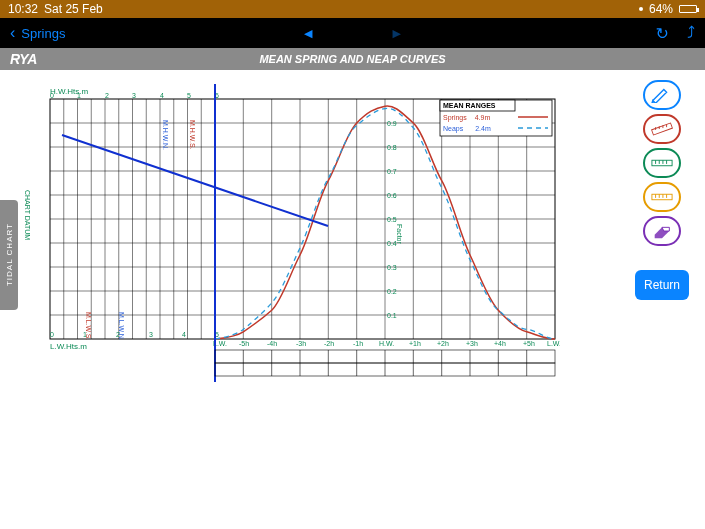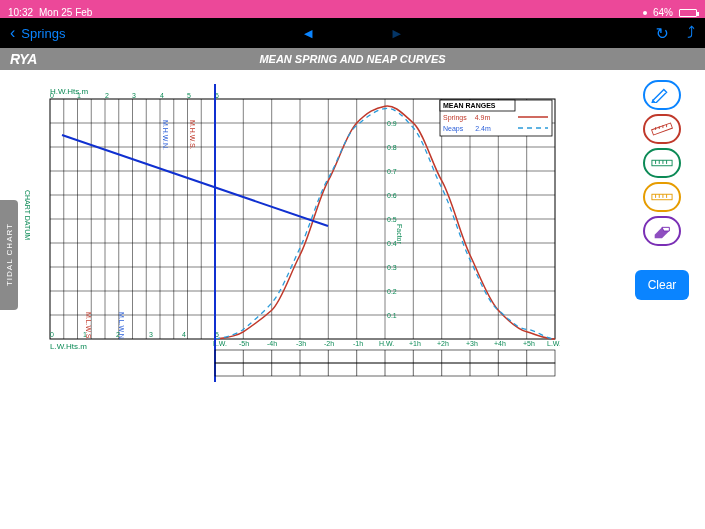--- a/index.html
+++ b/index.html
@@ -1,19 +1,19 @@
 <!DOCTYPE html>
 <html><head>
 <meta charset="utf-8">
 <style>
   * { box-sizing: border-box; margin: 0; padding: 0; }
   html, body { width: 705px; height: 529px; font-family: -apple-system, Helvetica, Arial, sans-serif; background: #fff; overflow: hidden; }
 
   
-  .statusbar { height: 18px; background: #ec4899; color: #fff; font-size: 10px; display: flex; align-items: flex-end; padding: 0 8px; justify-content: space-between; }
+  .statusbar { height: 18px; background: #a16207; color: #fff; font-size: 12px; display: flex; align-items: center; padding: 0 8px; justify-content: space-between; }
   .statusbar .left, .statusbar .right { display: flex; gap: 6px; align-items: center; }
   .sb-dot { width: 4px; height: 4px; border-radius: 50%; background: #fff; display: inline-block; }
   .sb-batt { width: 18px; height: 8px; border: 1px solid #fff; border-radius: 1px; position: relative; }
   .sb-batt::after { content: ""; position: absolute; right: -3px; top: 2px; width: 2px; height: 4px; background: #fff; }
   .sb-batt-fill { background: #fff; height: 100%; width: 95%; }
 
   
   .navbar { height: 30px; background: #000; display: flex; align-items: center; color: #0a84ff; font-size: 13px; padding: 0 10px; position: relative; }
   .nav-left { display: flex; align-items: center; gap: 6px; cursor: pointer; }
   .chev { font-size: 16px; }
@@ -48,21 +48,21 @@
   .glb { font-size: 7px; fill: #2b5fd9; font-family: Arial; }
   .axistxt { font-size: 8px; fill: #0c8a56; }
 
 </style>
 </head>
 <body>
 
 <div class="statusbar">
   <div class="left">
     <span>10:32</span>
-    <span>Mon 25 Feb</span>
+    <span>Sat 25 Feb</span>
   </div>
   <div class="right">
     <span class="sb-dot"></span>
     <span>64%</span>
     <span class="sb-batt"><span class="sb-batt-fill"></span></span>
   </div>
 </div>
 
 <div class="navbar">
   <div class="nav-left">
@@ -284,14 +284,14 @@
           <line x1="17" y1="5" x2="17" y2="9"></line>
         </g>
       </svg>
   </div>
   <div class="tool" style="border-color:#7a2fb5">
     <svg viewBox="0 0 24 16">
         <path d="M4 12 L12 4 L20 4 L20 8 L12 16 L4 16 Z" fill="#7a2fb5" opacity="0.85"></path>
         <path d="M12 4 L20 4 L20 8 L14 8 Z" fill="#fff" stroke="#7a2fb5"></path>
       </svg>
   </div>
-  <button class="clearbtn">Clear</button>
+  <button class="clearbtn">Return</button>
 </div>
 
 </body></html>

